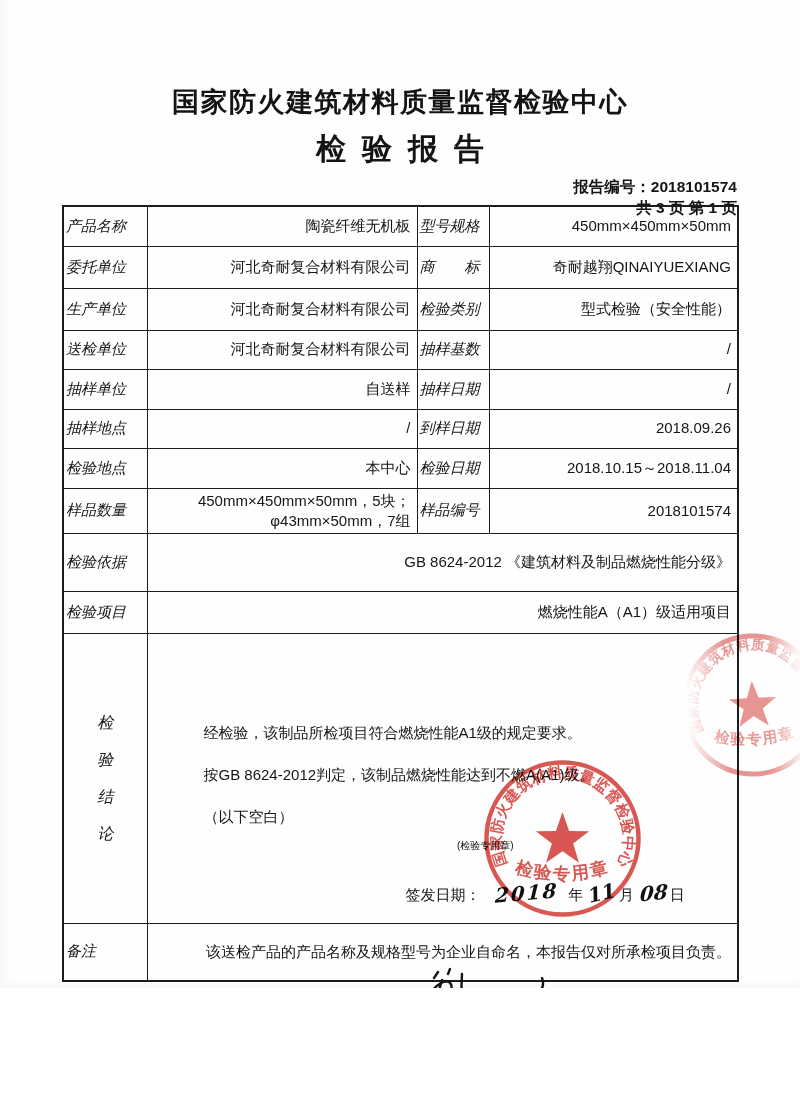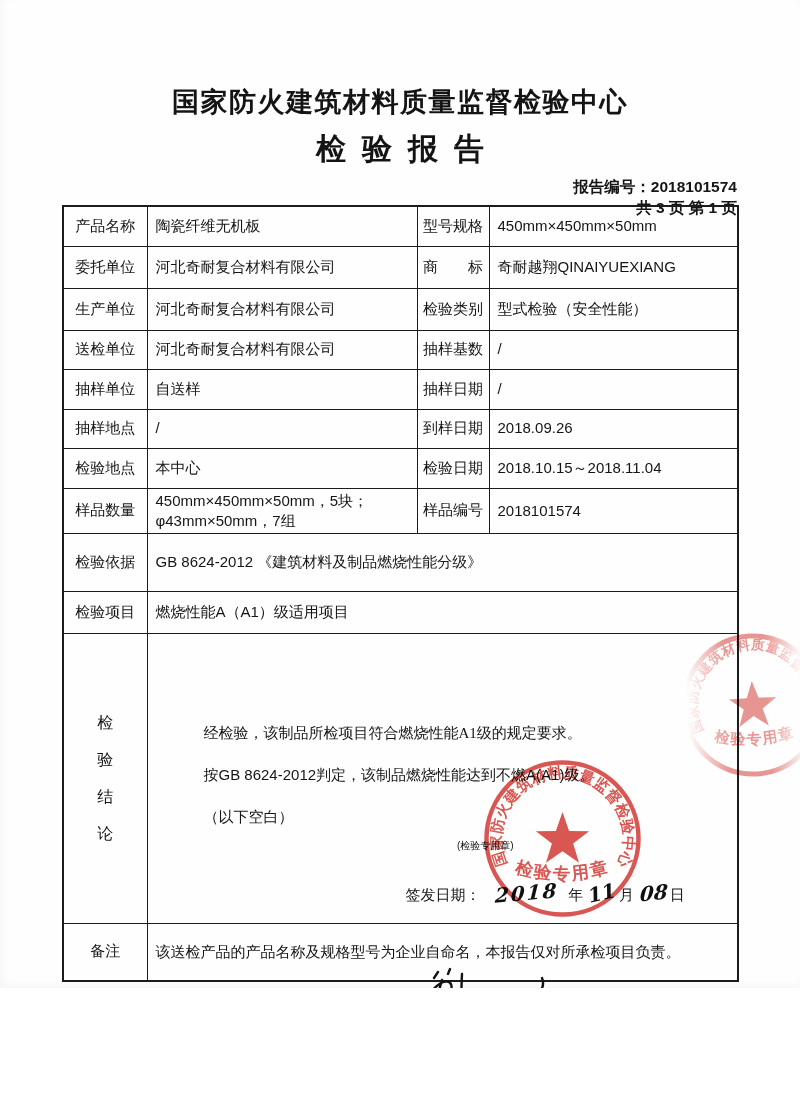--- a/index.html
+++ b/index.html
@@ -30,29 +30,29 @@
   }
   table.report{
     position:absolute; top:205px; left:62px; width:675px;
     border-collapse:collapse; table-layout:fixed;
     border:2px solid #1c1c1c;
   }
   table.report td{
     border:1.5px solid #1c1c1c; font-size:15px; color:#151515;
     vertical-align:middle; overflow:hidden;
   }
-  td.lab{ text-align:center; padding:0 2px; }
-  td.val{ text-align:left; padding:2px 6px 2px 8px; line-height:1.35; }
+  td.lab{ padding:0 2px;font-style:italic; }
+  td.val{ text-align:right; padding:2px 6px 2px 8px; line-height:1.35; }
   tr.r40{height:40px;} tr.r42{height:42px;} tr.r39{height:39px;}
   tr.r43{height:43px;} tr.r58{height:58px;} tr.rconc{height:290px;} tr.r57{height:57px;}
   td.conc-lab{ vertical-align:middle; }
   .vert-label{ display:flex; flex-direction:column; align-items:center; gap:16px; font-size:16px; }
   td.conc-cell{ position:relative; vertical-align:top; }
   .conc-line{ margin:0 0 23px 56px; font-size:15px; color:#151515; }
-  .conc-line:first-child{ margin-top:16px;font-family:Liberation Serif, serif; }
+  .conc-line:first-child{ margin-top:16px; }
   .issue-line{
     position:absolute; left:258px; top:247px; white-space:nowrap;
     font-size:15px; color:#151515;
   }
   .hand{
     font-family:"DejaVu Serif", serif; font-style:italic; font-weight:700;
     display:inline-block; font-size:20px; color:#101010;
   }
   .hand.year{ transform:rotate(-5deg) skewX(-8deg); letter-spacing:2px; margin:0 10px 0 14px; }
   .hand.mon{ transform:rotate(-12deg); margin:0 3px 0 5px; }

